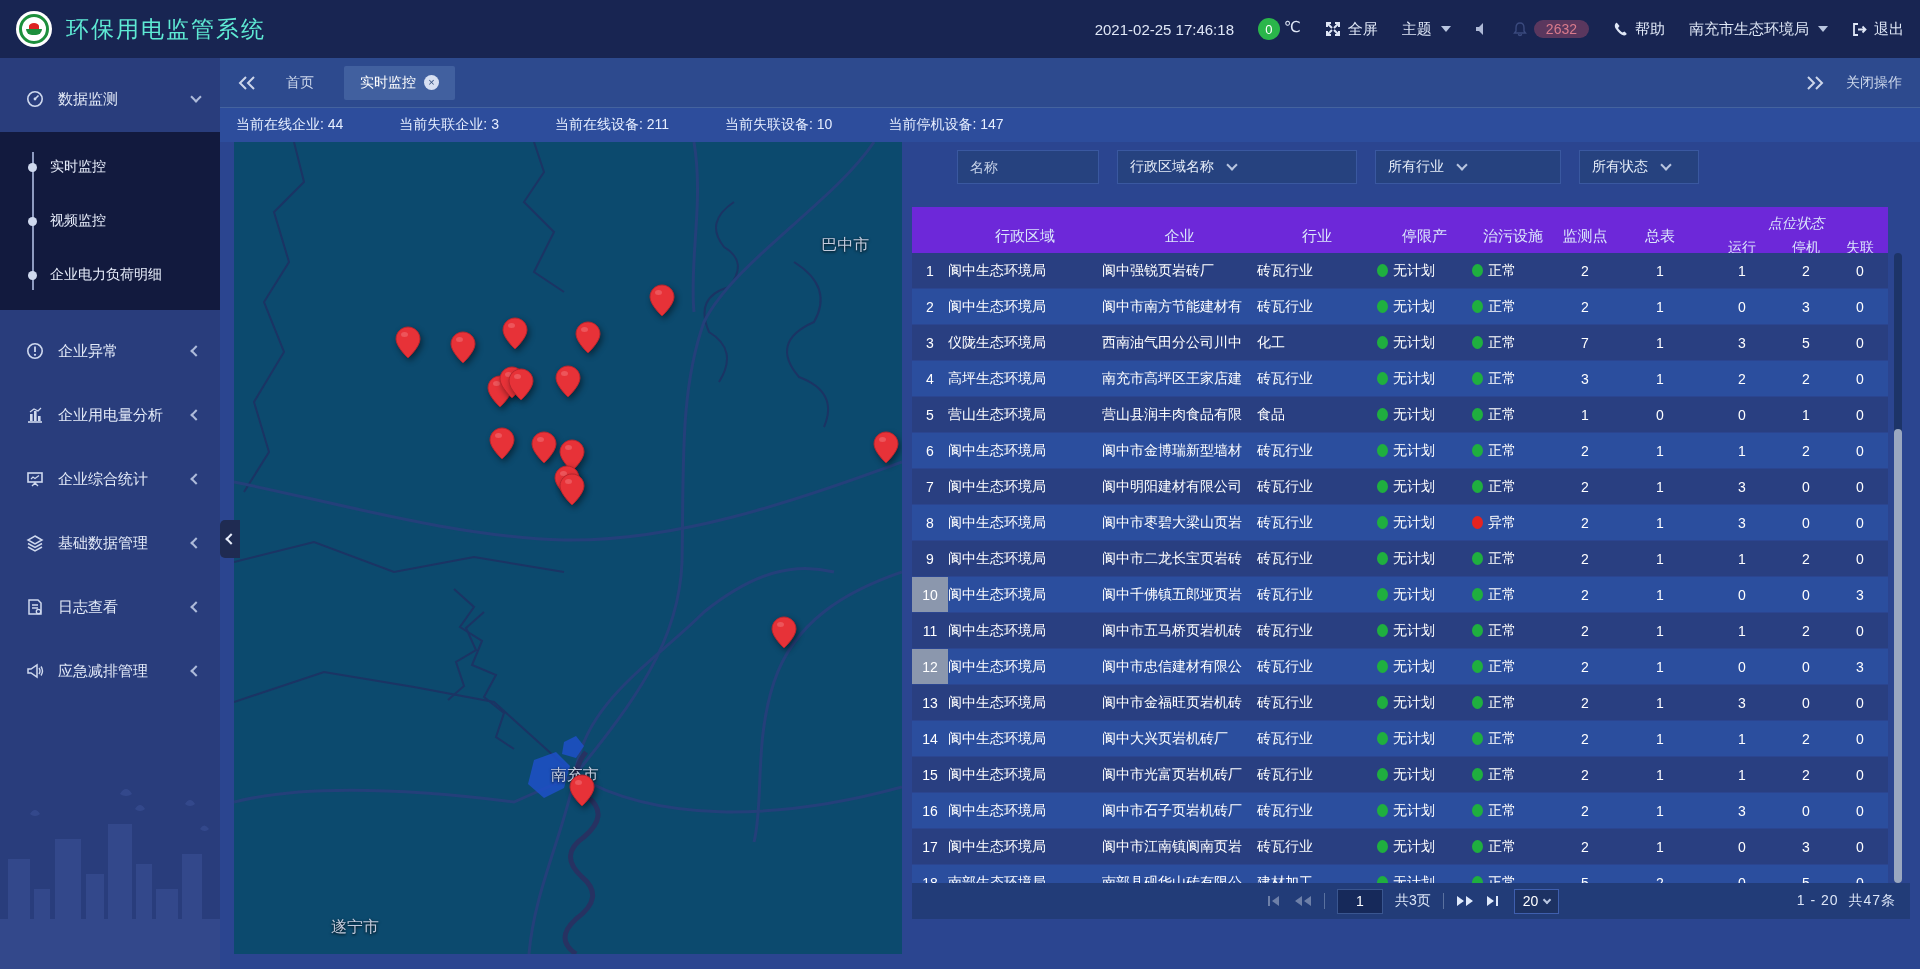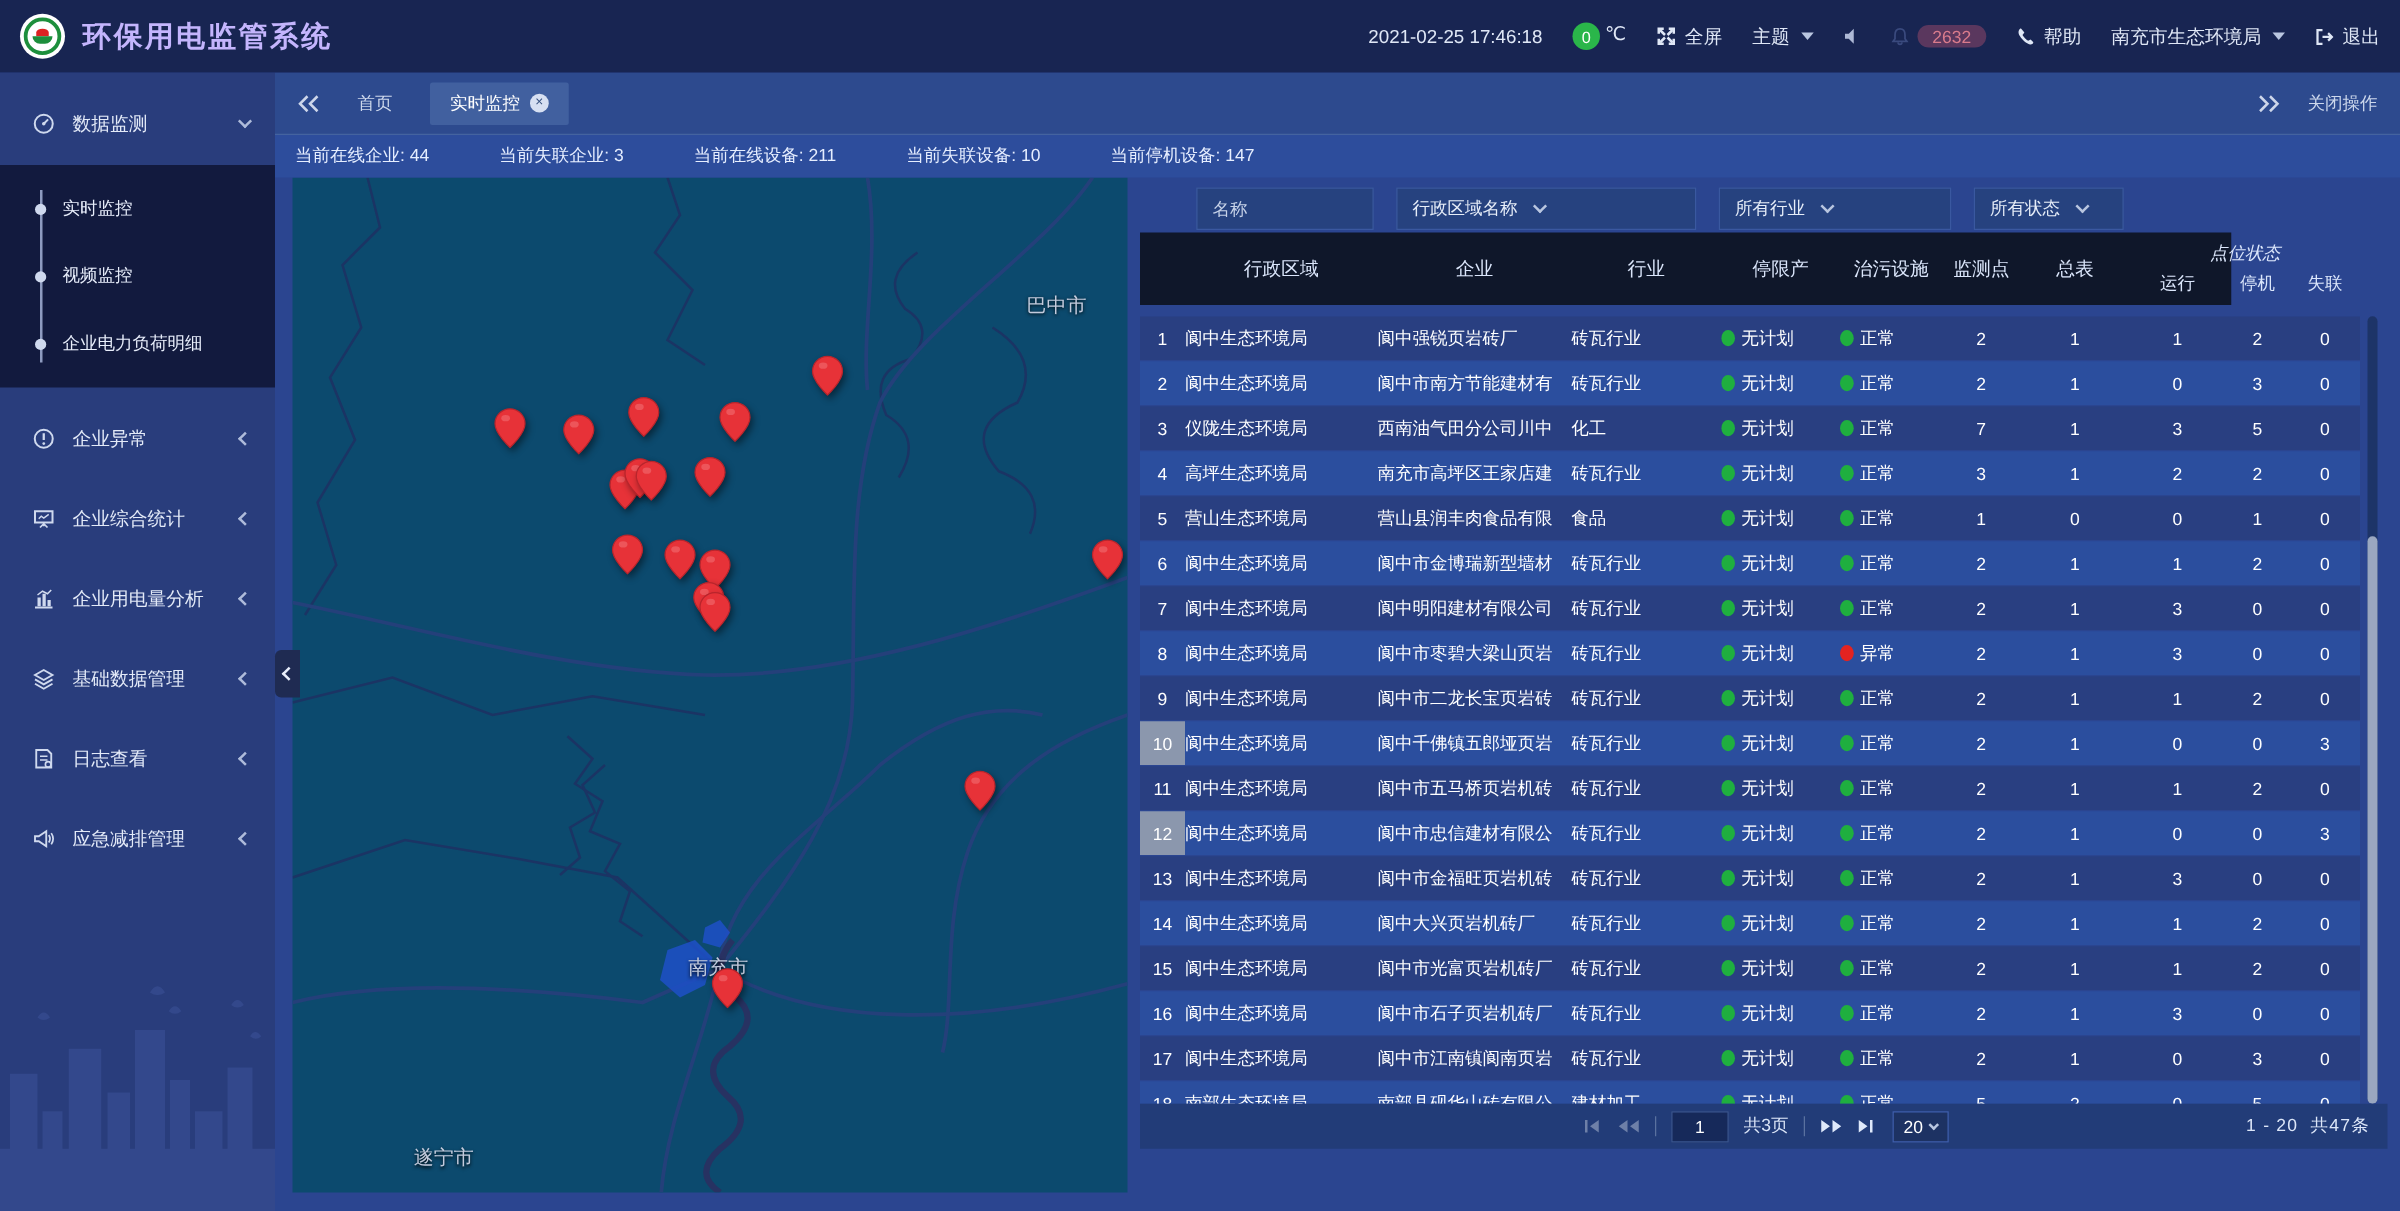--- a/index.html
+++ b/index.html
@@ -5,21 +5,21 @@
   * { margin:0; padding:0; box-sizing:border-box; }
   html,body { width:1920px; height:969px; overflow:hidden; }
   body { font-family:"Liberation Sans","DejaVu Sans",sans-serif; background:#2b4590; position:relative; color:#e6edf8; }
 
   
   .header { position:absolute; left:0; top:0; width:1920px; height:58px; background:#182552; display:flex; align-items:center; padding:0 16px; z-index:30; }
   .logo { width:36px; height:36px; border-radius:50%; background:#fff; display:flex; align-items:center; justify-content:center; flex:0 0 auto; }
   .logo-inner { width:30px; height:30px; border-radius:50%; border:3px solid #1d8f3c; background:#fff; position:relative; }
   .logo-inner::before { content:""; position:absolute; left:7px; top:6px; width:10px; height:6px; background:#d22; border-radius:50% 50% 0 0; }
   .logo-inner::after { content:""; position:absolute; left:4px; top:12px; width:16px; height:6px; background:#1d8f3c; border-radius:0 0 8px 8px; }
-  .app-title { font-size:23px; font-weight:bold; letter-spacing:2px; margin-left:14px; color:#c4b5fd; }
+  .app-title { font-size:23px; font-weight:normal; letter-spacing:2px; margin-left:14px; color:#5eead4; }
   .hright { margin-left:auto; display:flex; align-items:center; gap:24px; font-size:15px; color:#dfe7f6; }
   .hitem { display:flex; align-items:center; gap:7px; cursor:pointer; white-space:nowrap; }
   .temp { display:flex; align-items:flex-start; gap:4px; }
   .temp-circle { width:22px; height:22px; border-radius:50%; background:#2ab64a; color:#fff; font-size:13px; display:flex; align-items:center; justify-content:center; }
   .caret { width:0; height:0; border-left:5px solid transparent; border-right:5px solid transparent; border-top:6px solid #b9c6e0; margin-left:2px; }
   .badge { background:rgba(199,86,116,.38); color:#d97b8c; font-size:14px; padding:1px 12px; border-radius:11px; }
   .hicon svg, .hitem svg { display:block; }
 
   
   .sidebar { position:absolute; left:0; top:58px; width:220px; height:911px; background:#293d7c; z-index:20; overflow:hidden; }
@@ -56,21 +56,21 @@
   .rpanel { position:absolute; left:912px; top:142px; width:998px; height:777px; z-index:5; }
   .filters { position:absolute; left:0; top:8px; height:34px; display:flex; gap:18px;padding-left:45px; }
   .f-input, .f-select { height:34px; background:#26427f; border:1px solid #3a58a0; color:#e6edf8; font-size:14px; padding:0 12px; display:flex; align-items:center; }
   input.f-input { width:142px; outline:none; }
   input.f-input::placeholder { color:#c6d2e8; }
   .f-select { justify-content:flex-start; cursor:pointer; }
   .f-select .dchev { width:8px; height:8px; border-left:2px solid #b9c6e0; border-bottom:2px solid #b9c6e0; transform:rotate(-45deg); margin-top:-4px; margin-left:14px; }
   .sel-region { width:240px; } .sel-industry { width:186px; } .sel-status { width:120px; }
 
   .grid-cols { display:grid; grid-template-columns:36px 154px 155px 120px 95px 82px 62px 88px 76px 52px 56px; }
-  .thead { position:absolute; left:0; top:44px; width:873px; height:58px; background:#0f172a; color:#dbe6fb; font-size:15px; align-items:center; }
+  .thead { position:absolute; left:0; top:65px; width:976px; height:58px; background:#6d28d9; color:#dbe6fb; font-size:15px; align-items:center; }
   .th { text-align:center; }
   .group { grid-column:9 / 12; display:flex; flex-direction:column; justify-content:center; gap:6px; }
   .gl { font-style:italic; text-align:center; font-size:14px; }
   .subs { display:grid; grid-template-columns:76px 52px 56px; font-size:14px; }
   .subs span { text-align:center; }
 
   .tbody { position:absolute; left:0; top:111px; width:976px; height:630px; overflow:hidden; }
   .trow { height:35px; margin-bottom:1px; align-items:center; font-size:14px; color:#fff; }
   .trow:nth-child(odd)  { background:#293f81; }
   .trow:nth-child(even) { background:#2b4e9e; }
@@ -183,36 +183,36 @@
         <span class="ico"><svg width="18" height="18" viewBox="0 0 18 18">
             <circle cx="9" cy="9" r="7.2" fill="none" stroke="currentColor" stroke-width="1.6"></circle>
             <path d="M9 4.5 L9 10" stroke="currentColor" stroke-width="1.8"></path>
             <circle cx="9" cy="12.8" r="1.1" fill="currentColor"></circle>
           </svg></span>
         <span class="lbl">企业异常</span>
         <span class="chev "></span>
       </div>
       <div class="side-item">
         <span class="ico"><svg width="18" height="18" viewBox="0 0 18 18">
-            <rect x="2" y="3" width="14" height="9" fill="none" stroke="currentColor" stroke-width="1.6"></rect>
-            <path d="M9 12 L9 15 M6 16 L9 13 L12 16" stroke="currentColor" stroke-width="1.4" fill="none"></path>
-            <path d="M5 9 L7 7 L9 8.5 L13 5.5" stroke="currentColor" stroke-width="1.2" fill="none"></path>
-          </svg></span>
-        <span class="lbl">企业综合统计</span>
-        <span class="chev "></span>
-      </div>
-      <div class="side-item">
-        <span class="ico"><svg width="18" height="18" viewBox="0 0 18 18">
             <path d="M2 16 L16 16" stroke="currentColor" stroke-width="1.6"></path>
             <rect x="4" y="8" width="2.6" height="7" fill="currentColor"></rect>
             <rect x="8" y="5" width="2.6" height="10" fill="currentColor"></rect>
             <rect x="12" y="10" width="2.6" height="5" fill="currentColor"></rect>
             <path d="M4 6 L8 3 L12 5 L15 2" stroke="currentColor" stroke-width="1.2" fill="none"></path>
           </svg></span>
         <span class="lbl">企业用电量分析</span>
+        <span class="chev "></span>
+      </div>
+      <div class="side-item">
+        <span class="ico"><svg width="18" height="18" viewBox="0 0 18 18">
+            <rect x="2" y="3" width="14" height="9" fill="none" stroke="currentColor" stroke-width="1.6"></rect>
+            <path d="M9 12 L9 15 M6 16 L9 13 L12 16" stroke="currentColor" stroke-width="1.4" fill="none"></path>
+            <path d="M5 9 L7 7 L9 8.5 L13 5.5" stroke="currentColor" stroke-width="1.2" fill="none"></path>
+          </svg></span>
+        <span class="lbl">企业综合统计</span>
         <span class="chev "></span>
       </div>
       <div class="side-item">
         <span class="ico"><svg width="18" height="18" viewBox="0 0 18 18">
             <path d="M9 2 L16 6 L9 10 L2 6 Z" fill="none" stroke="currentColor" stroke-width="1.5"></path>
             <path d="M2 9.5 L9 13.5 L16 9.5 M2 13 L9 17 L16 13" fill="none" stroke="currentColor" stroke-width="1.5"></path>
           </svg></span>
         <span class="lbl">基础数据管理</span>
         <span class="chev "></span>
       </div>

